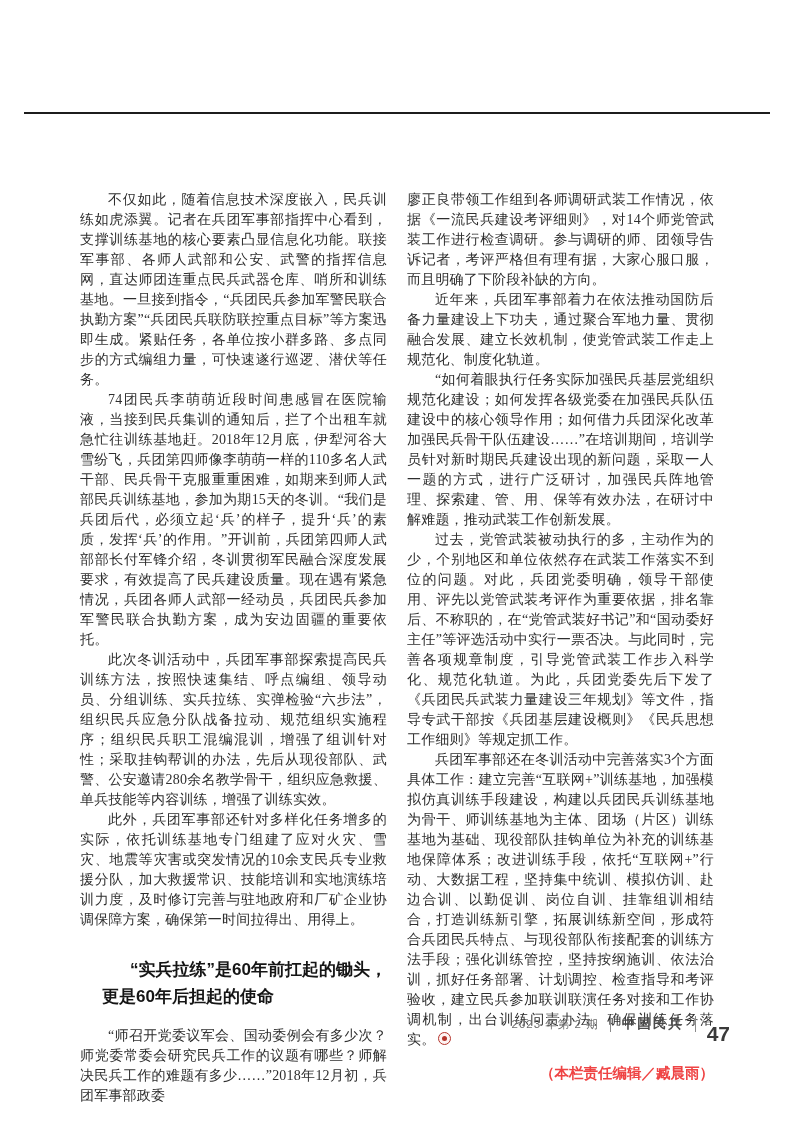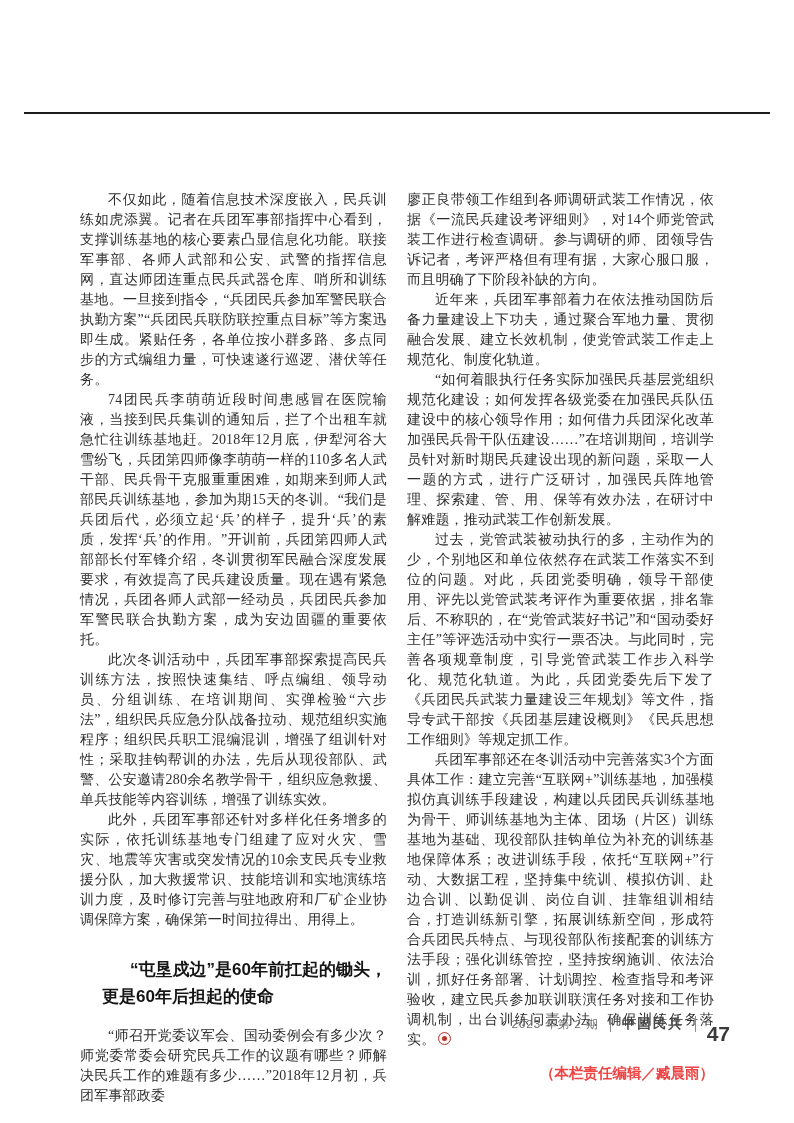--- a/index.html
+++ b/index.html
@@ -111,23 +111,23 @@
 
 <div class="page">
 
   <div class="top-rule"></div>
 
   <main class="content">
 
     <section class="col col-left">
       <p class="para">不仅如此，随着信息技术深度嵌入，民兵训练如虎添翼。记者在兵团军事部指挥中心看到，支撑训练基地的核心要素凸显信息化功能。联接军事部、各师人武部和公安、武警的指挥信息网，直达师团连重点民兵武器仓库、哨所和训练基地。一旦接到指令，“兵团民兵参加军警民联合执勤方案”“兵团民兵联防联控重点目标”等方案迅即生成。紧贴任务，各单位按小群多路、多点同步的方式编组力量，可快速遂行巡逻、潜伏等任务。</p>
       <p class="para">74团民兵李萌萌近段时间患感冒在医院输液，当接到民兵集训的通知后，拦了个出租车就急忙往训练基地赶。2018年12月底，伊犁河谷大雪纷飞，兵团第四师像李萌萌一样的110多名人武干部、民兵骨干克服重重困难，如期来到师人武部民兵训练基地，参加为期15天的冬训。“我们是兵团后代，必须立起‘兵’的样子，提升‘兵’的素质，发挥‘兵’的作用。”开训前，兵团第四师人武部部长付军锋介绍，冬训贯彻军民融合深度发展要求，有效提高了民兵建设质量。现在遇有紧急情况，兵团各师人武部一经动员，兵团民兵参加军警民联合执勤方案，成为安边固疆的重要依托。</p>
-      <p class="para">此次冬训活动中，兵团军事部探索提高民兵训练方法，按照快速集结、呼点编组、领导动员、分组训练、在培训期间、实弹检验“六步法”，组织民兵应急分队战备拉动、规范组织实施程序；组织民兵职工混编混训，增强了组训针对性；采取挂钩帮训的办法，先后从现役部队、武警、公安邀请280余名教学骨干，组织应急救援、单兵技能等内容训练，增强了训练实效。</p>
+      <p class="para">此次冬训活动中，兵团军事部探索提高民兵训练方法，按照快速集结、呼点编组、领导动员、分组训练、实兵拉练、实弹检验“六步法”，组织民兵应急分队战备拉动、规范组织实施程序；组织民兵职工混编混训，增强了组训针对性；采取挂钩帮训的办法，先后从现役部队、武警、公安邀请280余名教学骨干，组织应急救援、单兵技能等内容训练，增强了训练实效。</p>
       <p class="para">此外，兵团军事部还针对多样化任务增多的实际，依托训练基地专门组建了应对火灾、雪灾、地震等灾害或突发情况的10余支民兵专业救援分队，加大救援常识、技能培训和实地演练培训力度，及时修订完善与驻地政府和厂矿企业协调保障方案，确保第一时间拉得出、用得上。</p>
-      <h2 class="section-heading">“屯垦戍边”是60年前扛起的锄头，更是60年后担起的使命</h2>
+      <h2 class="section-heading">“实兵拉练”是60年前扛起的锄头，更是60年后担起的使命</h2>
       <p class="para">“师召开党委议军会、国动委例会有多少次？师党委常委会研究民兵工作的议题有哪些？师解决民兵工作的难题有多少……”2018年12月初，兵团军事部政委</p>
     </section>
 
     <section class="col col-right">
       <p class="para no-indent">廖正良带领工作组到各师调研武装工作情况，依据《一流民兵建设考评细则》，对14个师党管武装工作进行检查调研。参与调研的师、团领导告诉记者，考评严格但有理有据，大家心服口服，而且明确了下阶段补缺的方向。</p>
       <p class="para">近年来，兵团军事部着力在依法推动国防后备力量建设上下功夫，通过聚合军地力量、贯彻融合发展、建立长效机制，使党管武装工作走上规范化、制度化轨道。</p>
       <p class="para">“如何着眼执行任务实际加强民兵基层党组织规范化建设；如何发挥各级党委在加强民兵队伍建设中的核心领导作用；如何借力兵团深化改革加强民兵骨干队伍建设……”在培训期间，培训学员针对新时期民兵建设出现的新问题，采取一人一题的方式，进行广泛研讨，加强民兵阵地管理、探索建、管、用、保等有效办法，在研讨中解难题，推动武装工作创新发展。</p>
       <p class="para">过去，党管武装被动执行的多，主动作为的少，个别地区和单位依然存在武装工作落实不到位的问题。对此，兵团党委明确，领导干部使用、评先以党管武装考评作为重要依据，排名靠后、不称职的，在“党管武装好书记”和“国动委好主任”等评选活动中实行一票否决。与此同时，完善各项规章制度，引导党管武装工作步入科学化、规范化轨道。为此，兵团党委先后下发了《兵团民兵武装力量建设三年规划》等文件，指导专武干部按《兵团基层建设概则》《民兵思想工作细则》等规定抓工作。</p>
       <p class="para"><span>兵团军事部还在冬训活动中完善落实3个方面具体工作：建立完善“互联网+”训练基地，加强模拟仿真训练手段建设，构建以兵团民兵训练基地为骨干、师训练基地为主体、团场（片区）训练基地为基础、现役部队挂钩单位为补充的训练基地保障体系；改进训练手段，依托“互联网+”行动、大数据工程，坚持集中统训、模拟仿训、赴边合训、以勤促训、岗位自训、挂靠组训相结合，打造训练新引擎，拓展训练新空间，形成符合兵团民兵特点、与现役部队衔接配套的训练方法手段；强化训练管控，坚持按纲施训、依法治训，抓好任务部署、计划调控、检查指导和考评验收，建立民兵参加联训联演任务对接和工作协调机制，出台训练问责办法、确保训练任务落实。</span><span class="end-mark"></span></p>
       <p class="editor-note">（本栏责任编辑／臧晨雨）</p>

